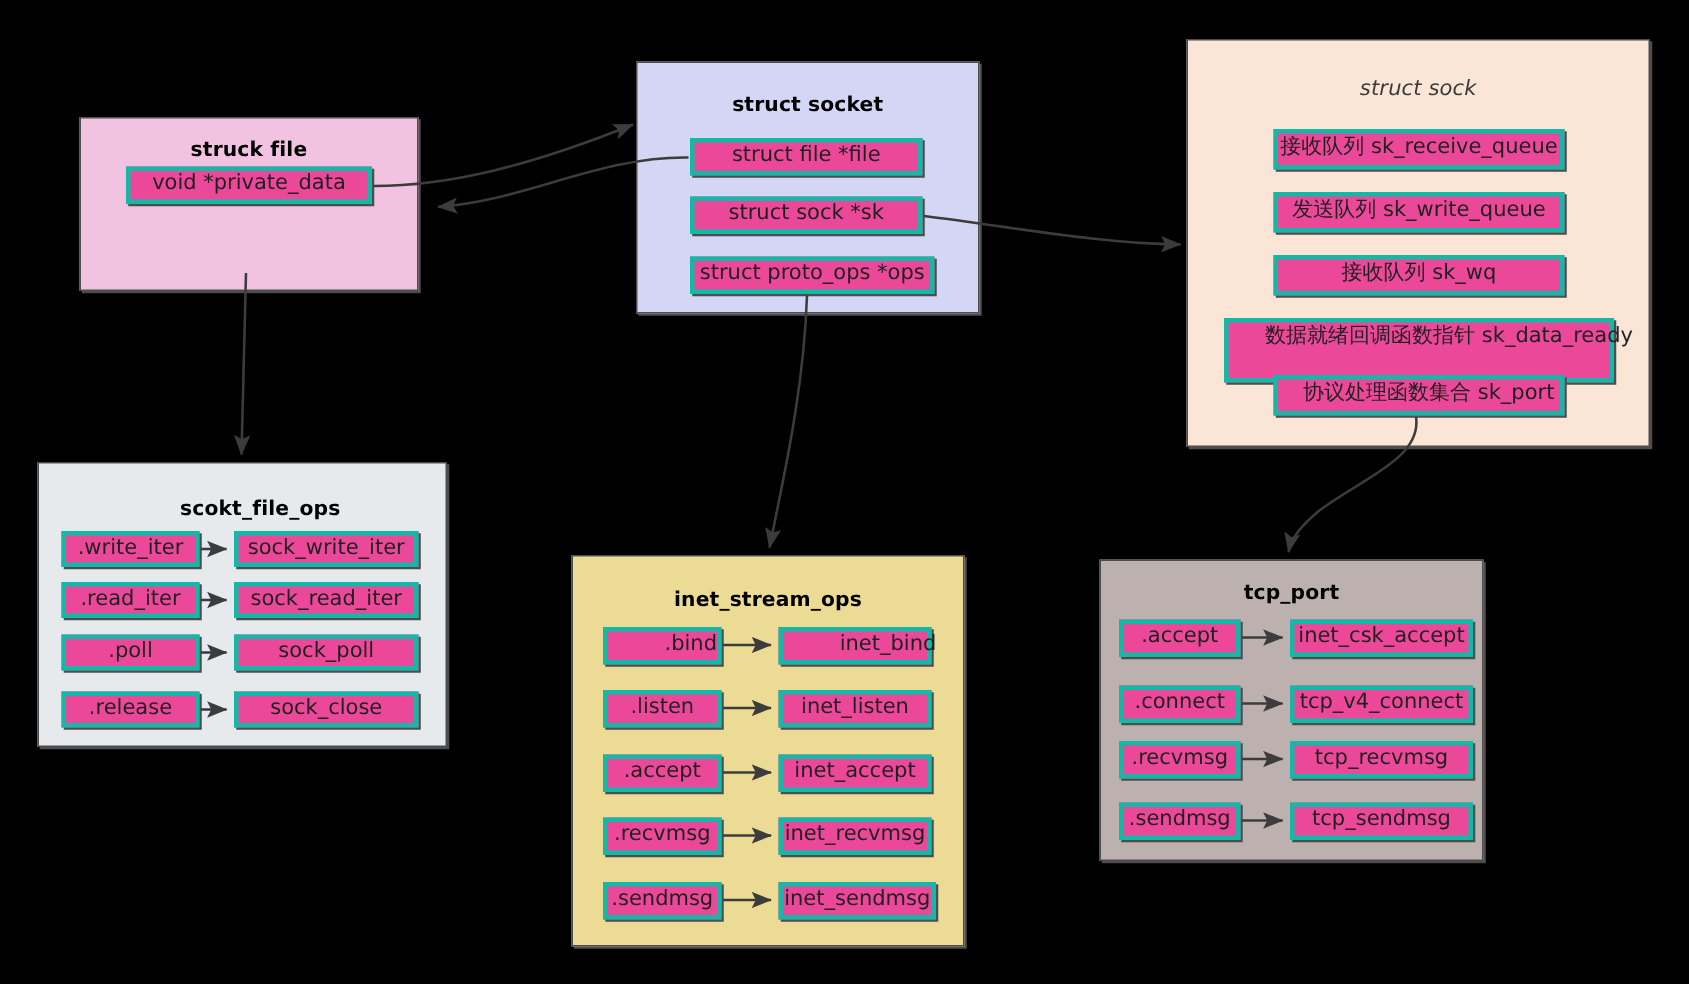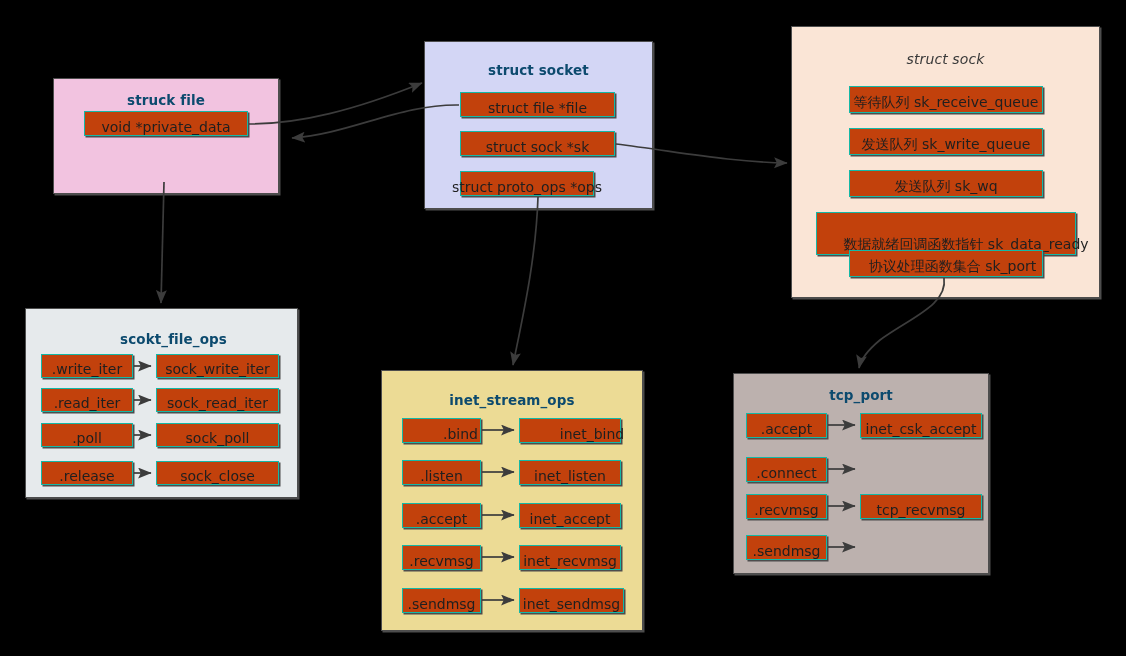--- a/index.html
+++ b/index.html
@@ -31,37 +31,37 @@
     box-shadow: 1.5px 1.5px 0 0 #4d4d4d;
     z-index: 2;
   }
   .group-title {
     position: absolute;
     left: 0;
     right: 0;
     text-align: center;
     font-size: 13.5px;
     font-weight: bold;
-    color: #0c4a6e;
+    color: #000000;
     letter-spacing: 0.1px;
   }
   .group-title.plain {
     font-weight: normal;
     font-size: 14px;
     color: #3a3a3a;
     font-style: italic;
   }
   .node {
     position: absolute;
     box-sizing: border-box;
-    background: #c2410c;
-    border: 1px solid #14b8a6;
+    background: #ec4899;
+    border: 3px solid #14b8a6;
     box-shadow: 1.5px 1.5px 0 0 #4d4d4d;
     display: flex;
-    align-items: flex-end;
+    align-items: flex-start;
     justify-content: center;
     font-size: 14px;
     color: #1f1f1f;
     white-space: nowrap;
     z-index: 4;
   }
   .node.cjk {
     font-family: "DejaVu Sans", "Liberation Sans", sans-serif;
     font-size: 14px;
   }
@@ -80,35 +80,35 @@
 
   <div class="group" style="left:424px; top:41px; width:229px; height:168px; background:#d3d6f5;">
     <div class="group-title" style="top:20px;">struct socket</div>
   </div>
   <div class="node" style="left:460px; top:92px; width:155px; height:25px;">
     <span>struct file *file</span>
   </div>
   <div class="node" style="left:460px; top:131px; width:155px; height:25px;">
     <span>struct sock *sk</span>
   </div>
-  <div class="node" style="left:460px; top:171px; width:134px; height:25px;">
+  <div class="node" style="left:460px; top:171px; width:163px; height:25px;">
     <span>struct proto_ops *ops</span>
   </div>
 
   <div class="group" style="left:791px; top:26px; width:309px; height:272px; background:#fae5d6;">
     <div class="group-title plain" style="top:24px;">struct sock</div>
   </div>
   <div class="node cjk" style="left:849px; top:86px; width:194px; height:27px;">
-    <span>等待队列 sk_receive_queue</span>
+    <span>接收队列 sk_receive_queue</span>
   </div>
   <div class="node cjk" style="left:849px; top:128px; width:194px; height:27px;">
     <span>发送队列 sk_write_queue</span>
   </div>
   <div class="node cjk" style="left:849px; top:170px; width:194px; height:27px;">
-    <span>发送队列 sk_wq</span>
+    <span>接收队列 sk_wq</span>
   </div>
   <div class="node cjk" style="left:816px; top:212px; width:260px; height:43px;padding-left:40px;">
     <span>数据就绪回调函数指针 sk_data_ready</span>
   </div>
   <div class="node cjk" style="left:849px; top:250px; width:194px; height:27px;padding-left:13px;">
     <span>协议处理函数集合 sk_port</span>
   </div>
 
   <div class="group" style="left:25px; top:308px; width:273px; height:190px; background:#e6eaec;">
     <div class="group-title" style="top:22px;padding-left:24px;">scokt_file_ops</div>
@@ -177,28 +177,34 @@
   </div>
   <div class="node" style="left:746px; top:413px; width:81px; height:25px;">
     <span>.accept</span>
   </div>
   <div class="node" style="left:860px; top:413px; width:122px; height:25px;">
     <span>inet_csk_accept</span>
   </div>
   <div class="node" style="left:746px; top:457px; width:81px; height:25px;">
     <span>.connect</span>
   </div>
+  <div class="node" style="left:860px; top:457px; width:122px; height:25px;">
+    <span>tcp_v4_connect</span>
+  </div>
   <div class="node" style="left:746px; top:494px; width:81px; height:25px;">
     <span>.recvmsg</span>
   </div>
   <div class="node" style="left:860px; top:494px; width:122px; height:25px;">
     <span>tcp_recvmsg</span>
   </div>
   <div class="node" style="left:746px; top:535px; width:81px; height:25px;">
     <span>.sendmsg</span>
+  </div>
+  <div class="node" style="left:860px; top:535px; width:122px; height:25px;">
+    <span>tcp_sendmsg</span>
   </div>
 
   <svg class="edges" viewBox="0 0 1126 656" xmlns="http://www.w3.org/2000/svg">
     <defs>
       <marker id="ah" markerWidth="9" markerHeight="9" refX="7.6" refY="3.2" orient="auto" markerUnits="strokeWidth">
         <path d="M0,0 L8,3.2 L0,6.4 L1.6,3.2 z" fill="#3c3c3c"></path>
       </marker>
     </defs>
 
     <path d="M 249,124 C 300,124 355,110 422,83" fill="none" stroke="#3c3c3c" stroke-width="1.7" marker-end="url(#ah)"></path>

